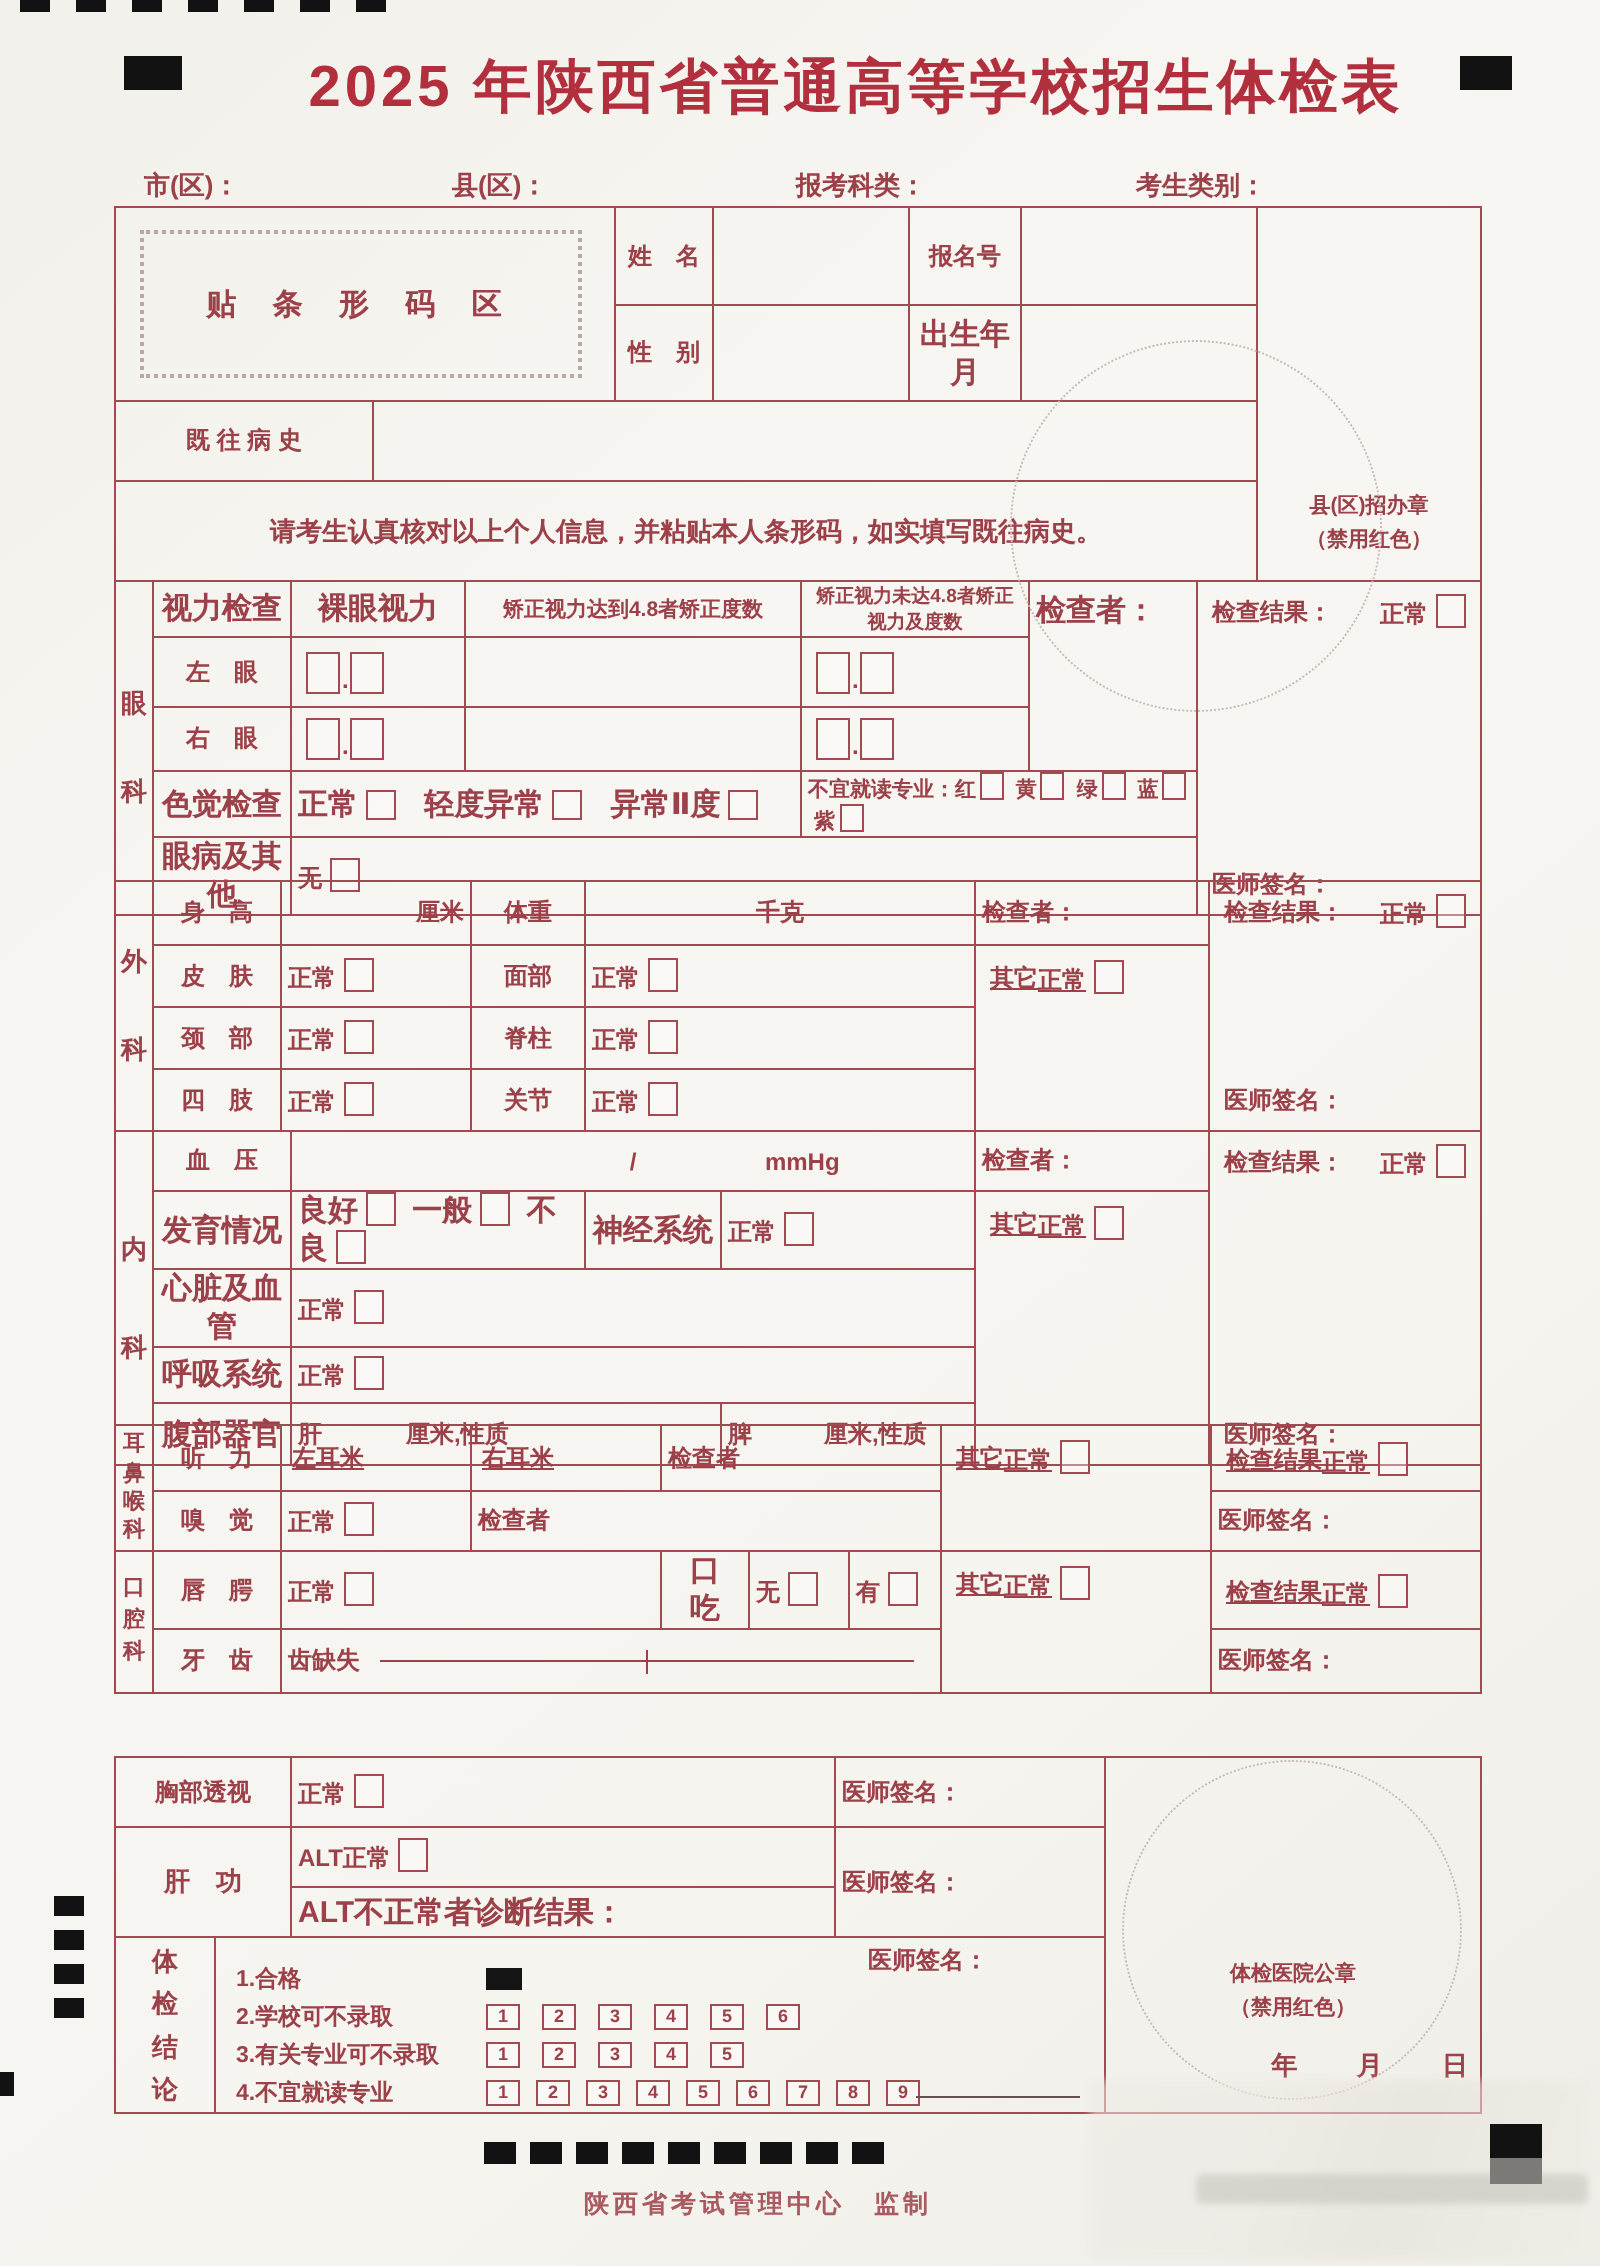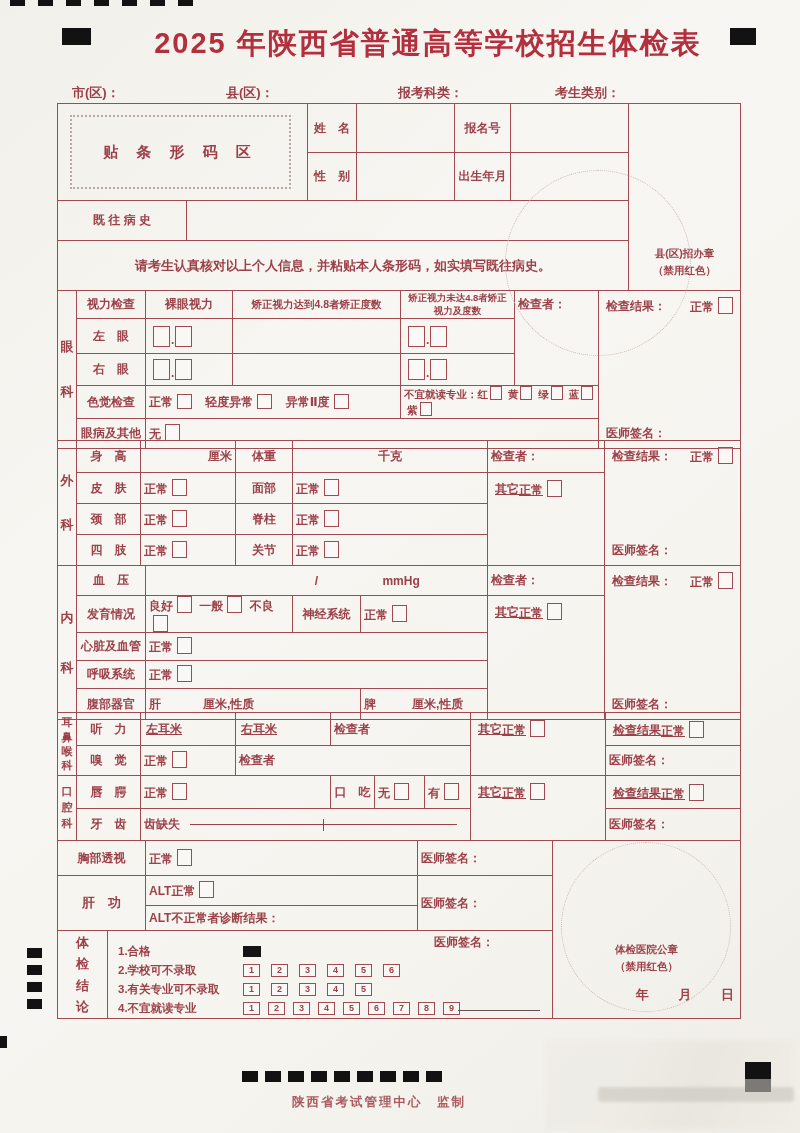--- a/index.html
+++ b/index.html
@@ -6,21 +6,21 @@
   .page{position:relative;width:800px;height:1133px;margin:0 auto;overflow:hidden;
     background:linear-gradient(140deg,#f2f0ea 0%,#f8f6f2 35%,#f6f4ef 70%,#efede7 100%);
     font-family:"Liberation Sans","DejaVu Sans",sans-serif;font-weight:bold;color:#9c4149;}
   .ttl{position:absolute;top:24px;left:0;width:100%;text-align:center;font-size:29px;color:#b22f3e;letter-spacing:2px;padding-left:28px;}
   .tf{position:absolute;top:84px;font-size:13px;color:#9c4149;}
   table{position:absolute;left:57px;border-collapse:collapse;table-layout:fixed;}
   td{border:1.4px solid #a24a52;font-size:12px;padding:0 3px;color:#9c4149;vertical-align:middle;overflow:hidden;}
   .ctr{text-align:center;}
   .vtop{vertical-align:top;padding-top:5px;}
   .rel{position:relative;}
-  .fs11{font-size:12px;margin-top:39px;}
+  .fs11{font-size:15px;margin-top:39px;}
   .fs10{font-size:10.5px;}
   .cb{display:inline-block;width:13px;height:15px;border:1.5px solid #a24a52;vertical-align:-3px;margin-left:4px;background:rgba(255,255,255,.35);}
   .cbs{display:inline-block;width:10px;height:12px;border:1.4px solid #a24a52;vertical-align:-2px;margin-left:2px;background:rgba(255,255,255,.35);}
   .vb{display:inline-block;width:15px;height:19px;border:1.5px solid #a24a52;vertical-align:middle;background:rgba(255,255,255,.35);}
   .vdot{display:inline-block;margin:0 1px;vertical-align:bottom;}
   .vlab{width:1.05em;margin:0 auto;word-break:break-all;text-align:center;font-size:13px;line-height:3.4;}
   .vlab.l38{line-height:3.8;}
   .vlab.l13{font-size:11px;line-height:1.3;}
   .vlab.l14{font-size:11px;line-height:1.45;}
   .vlab.l17{font-size:13px;line-height:1.65;}
@@ -63,21 +63,21 @@
   <div class="mk" style="left:27px;top:965px;width:15px;height:10px"></div>
   <div class="mk" style="left:27px;top:982px;width:15px;height:10px"></div>
   <div class="mk" style="left:27px;top:999px;width:15px;height:10px"></div>
   <div class="mk" style="left:0;top:1036px;width:7px;height:12px"></div>
 
   <div class="ttl">2025 年陕西省普通高等学校招生体检表</div>
 
   <div class="tf" style="left:72px">市(区)：</div>
   <div class="tf" style="left:226px">县(区)：</div>
   <div class="tf" style="left:398px">报考科类：</div>
-  <div class="tf" style="left:555px">考生类别：</div>
+  <div class="tf" style="left:568px">考生类别：</div>
 
   <table style="top:103px;width:683px">
     <colgroup>
         <col style="width:129px">
         <col style="width:121px">
         <col style="width:49px">
         <col style="width:98px">
         <col style="width:56px">
         <col style="width:118px">
         <col style="width:112px">
@@ -390,21 +390,21 @@
     </tr>
     <tr style="height:30px">
       <td class="ctr">嗅　觉</td>
       <td><span>正常</span><span class="cb"></span></td>
       <td colspan="2">检查者</td>
       <td>医师签名：</td>
     </tr>
   </tbody>
     </table>
 
-  <table style="top:840px;width:683px">
+  <table style="top:878px;width:683px">
     <colgroup>
         <col style="width:50px">
         <col style="width:38px">
         <col style="width:272px">
         <col style="width:135px">
         <col style="width:188px">
       </colgroup>
     <tbody>
         <tr style="height:35px">
       <td colspan="2" class="ctr">胸部透视</td>

